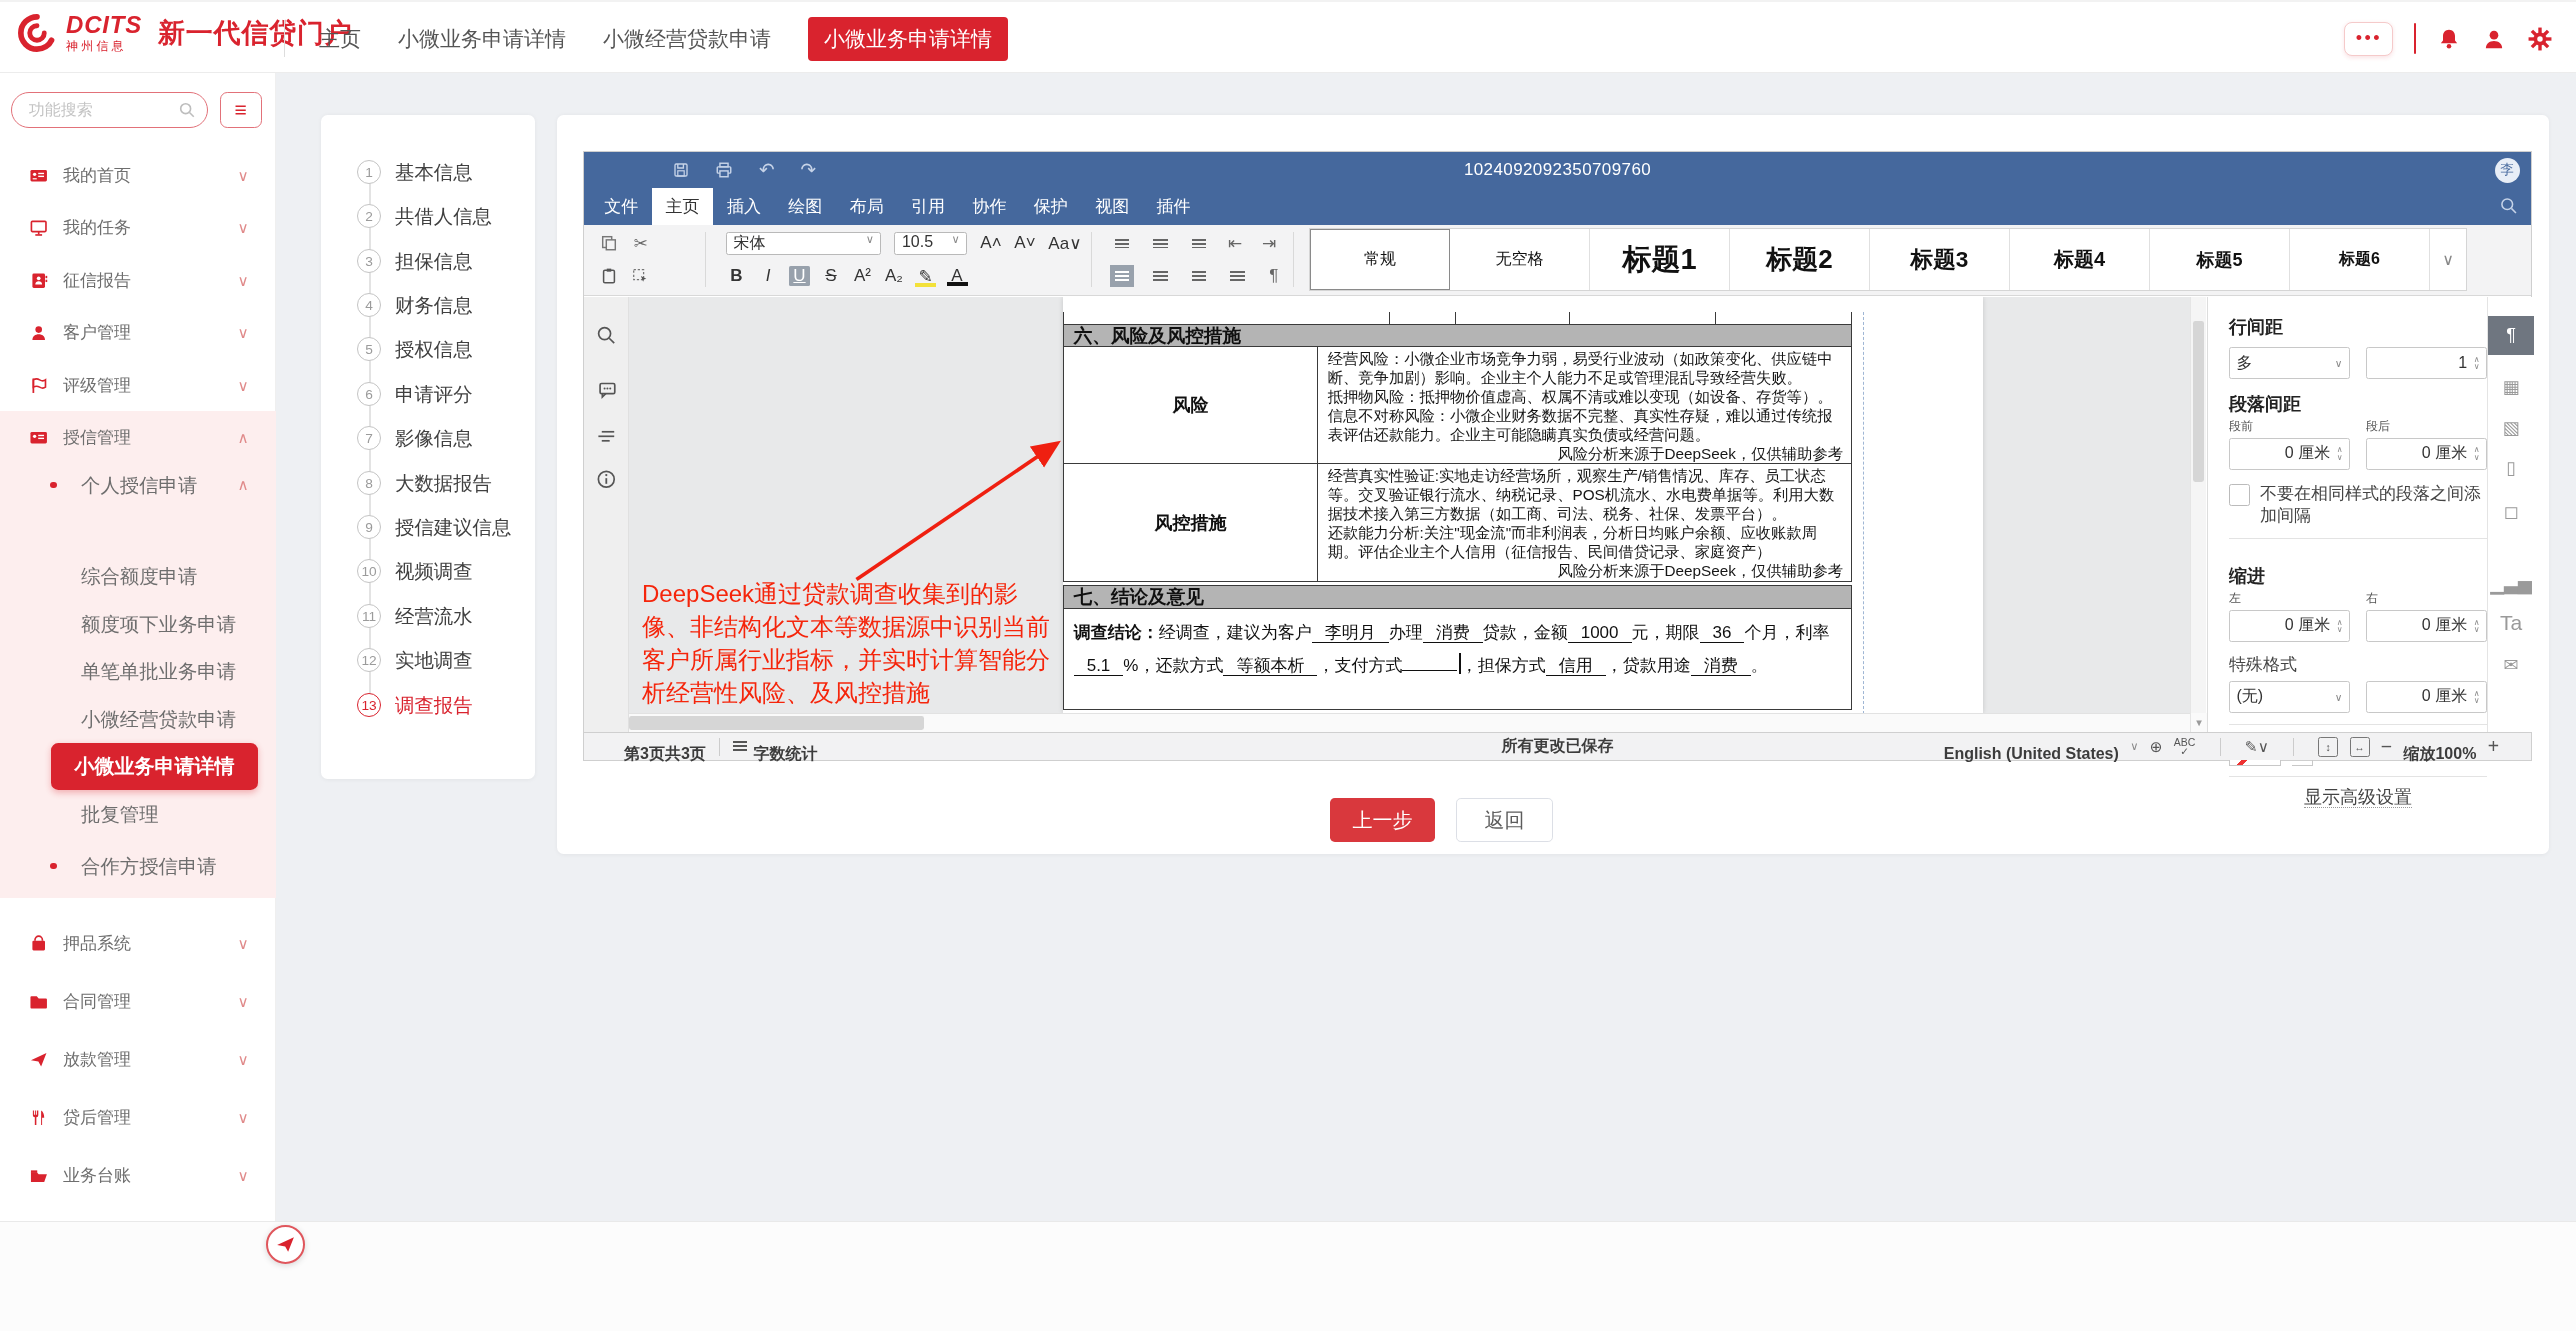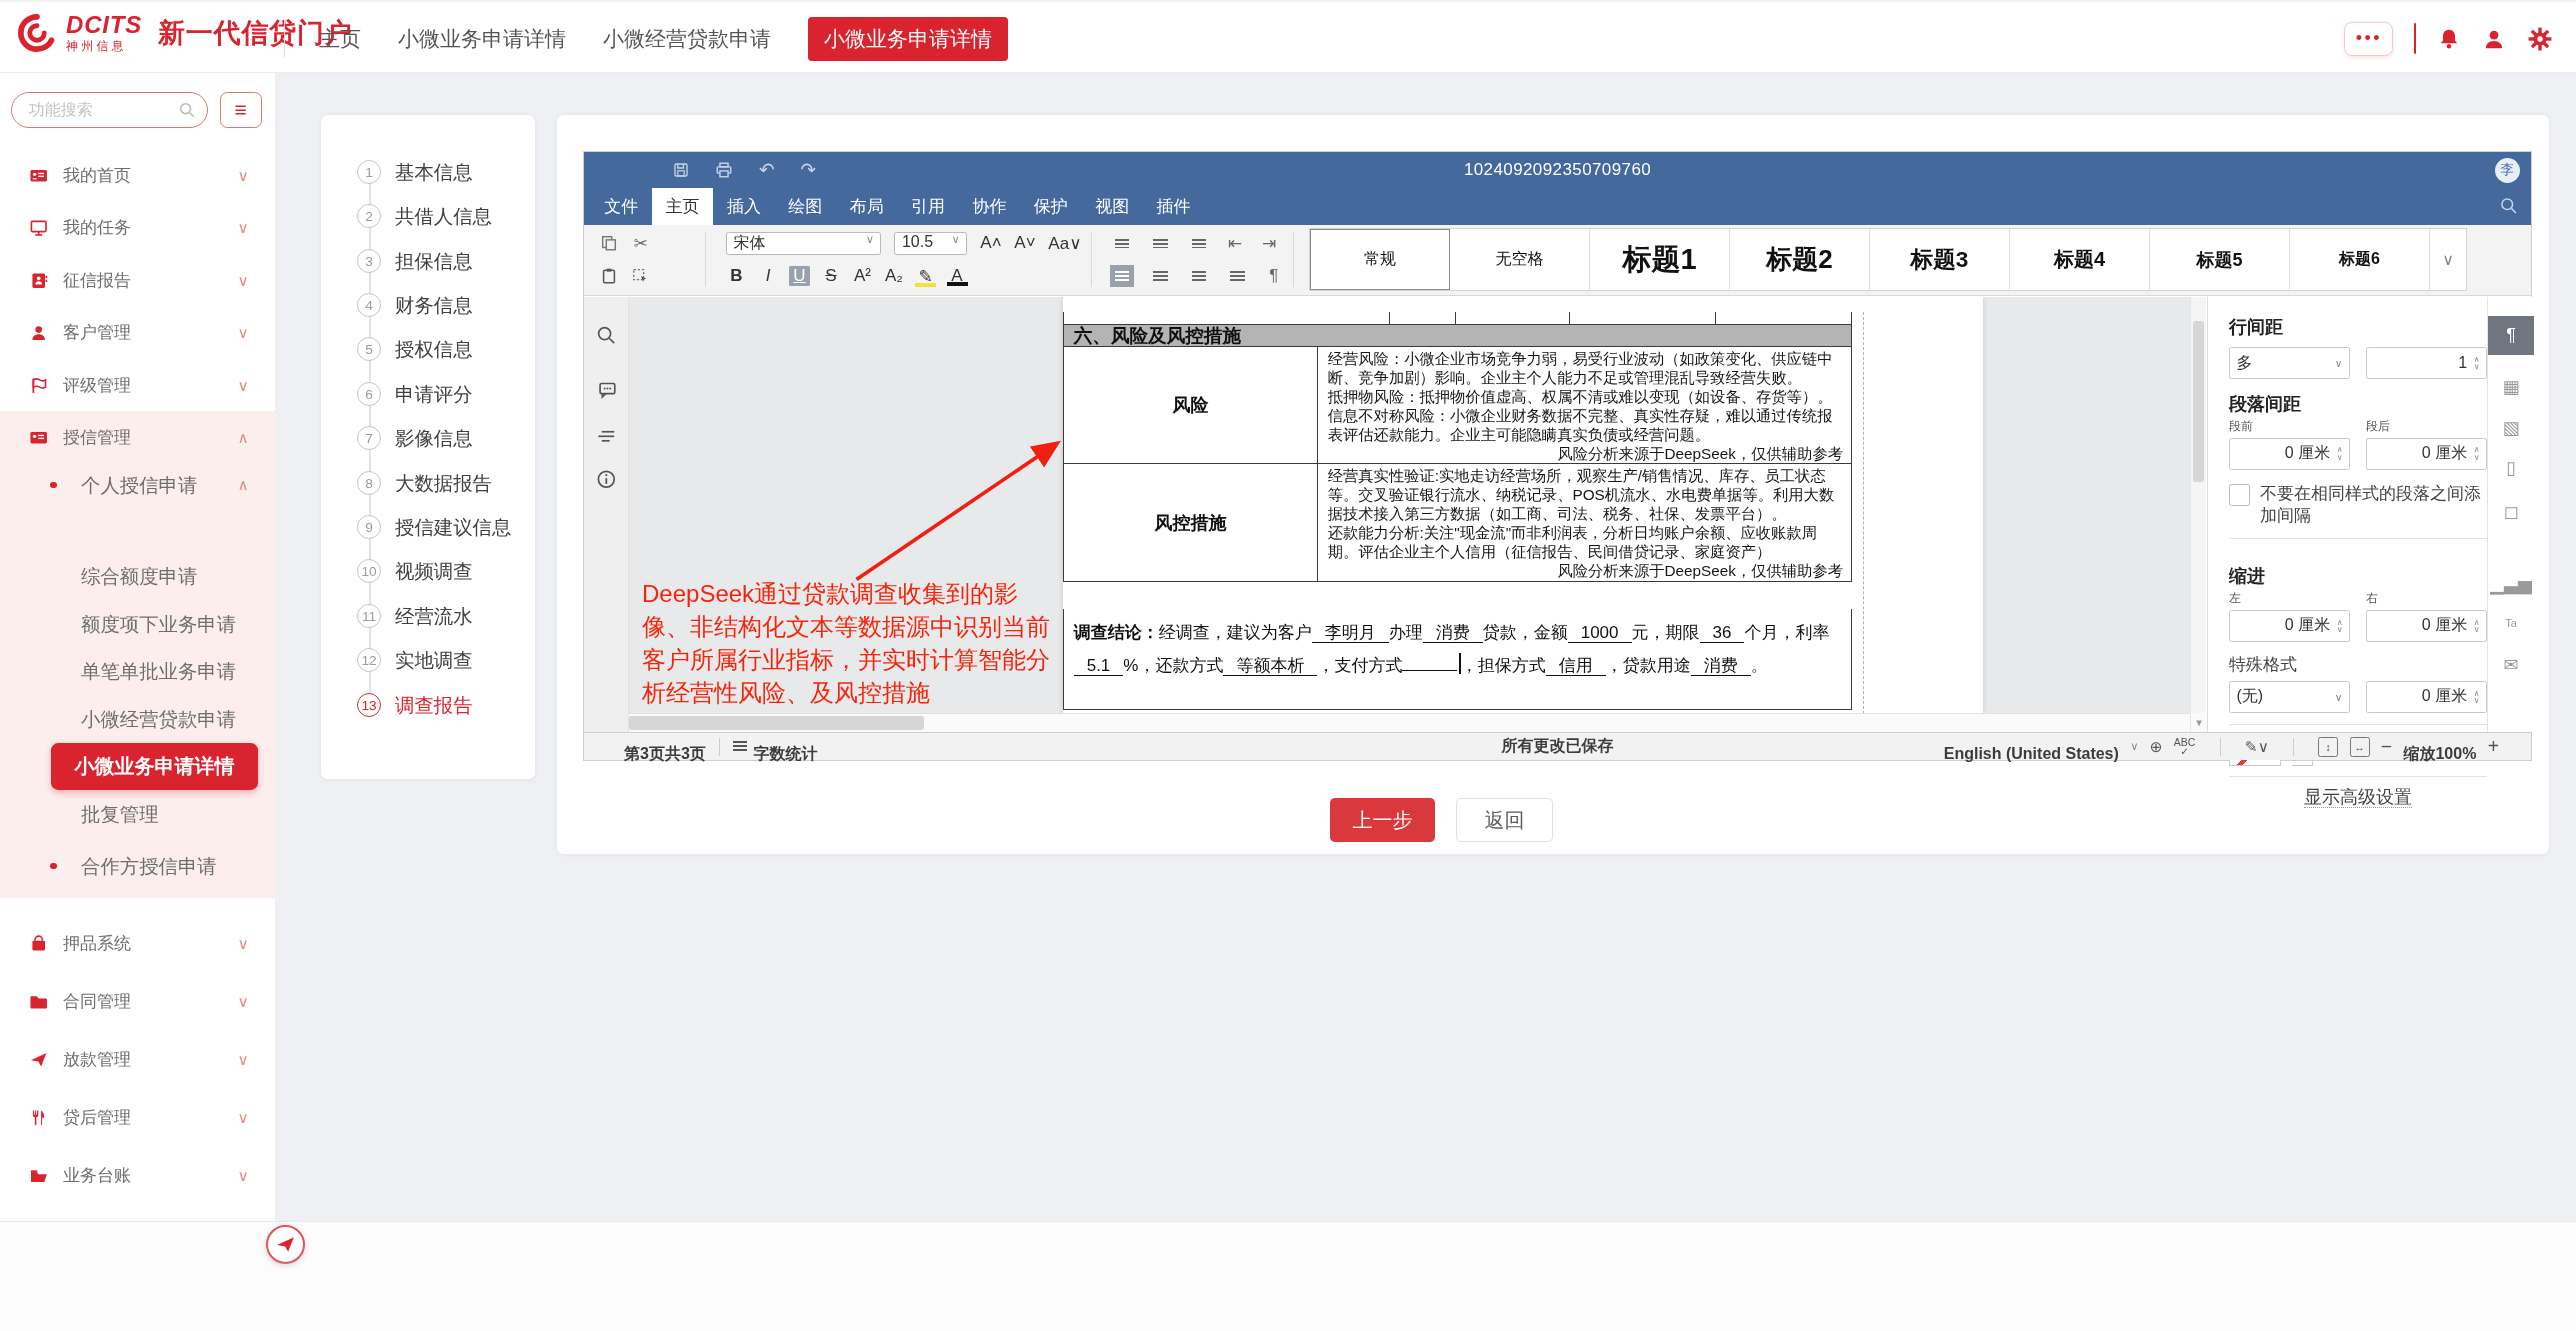--- a/index.html
+++ b/index.html
@@ -600,20 +600,21 @@
             </div>
             <div class="risk-row" style="top:167px;height:118px">
               <div class="risk-label">风控措施</div>
               <div class="risk-content">
                 <p>经营真实性验证:实地走访经营场所，观察生产/销售情况、库存、员工状态等。交叉验证银行流水、纳税记录、POS机流水、水电费单据等。利用大数据技术接入第三方数据（如工商、司法、税务、社保、发票平台）。</p>
                 <p>还款能力分析:关注"现金流"而非利润表，分析日均账户余额、应收账款周期。评估企业主个人信用（征信报告、民间借贷记录、家庭资产）</p>
                 <p class="red-note">风险分析来源于DeepSeek，仅供辅助参考</p>
               </div>
             </div>
 
+            <div class="sec-hdr" style="top:288px;height:24px">七、结论及意见</div>
             <div class="concl" style="top:312px;height:101px">
               <b>调查结论：</b><span>经调查，建议为客户</span><span class="cblank">李明月</span><span>办理</span><span class="cblank">消费</span><span>贷款，金额</span><span class="cblank">1000</span><span>元，期限</span><span class="cblank">36</span><span>个月，利率</span><span class="cblank">5.1</span><span>%，还款方式</span><span class="cblank">等额本析</span><span>，支付方式</span><span class="cblank cempty"></span><span class="caret"></span><span>，担保方式</span><span class="cblank">信用</span><span>，贷款用途</span><span class="cblank">消费</span><span>。</span>
             </div>
             <div class="dash-v"></div>
           </div>
 
           <div class="annotation">DeepSeek通过贷款调查收集到的影像、非结构化文本等数据源中识别当前客户所属行业指标，并实时计算智能分析经营性风险、及风控措施</div>
           <svg class="arrow-svg" width="484" height="323" viewBox="0 0 600 400">
             <defs>
                 <marker id="ah" markerWidth="9" markerHeight="9" refX="6" refY="3.5" orient="auto">
@@ -719,21 +720,21 @@
               <span class="adv-link">显示高级设置</span>
             </div>
           </div>
           <div class="rp-icons">
             <div class="rpi active" style="top:19.4px">¶</div>
             <div class="rpi" style="top:74px">▦</div>
             <div class="rpi" style="top:115px">▧</div>
             <div class="rpi" style="top:155px">▯</div>
             <div class="rpi" style="top:199px">◻</div>
             <div class="rpi" style="top:271px">▁▃▅</div>
-            <div class="rpi" style="top:310px;font-size:11px">Ta</div>
+            <div class="rpi" style="top:310px;font-size:21px">Ta</div>
             <div class="rpi" style="top:352px">✉</div>
           </div>
         </div>
       </div>
 
       <div class="e-statusbar">
         <span class="sb-b" style="margin-left:40px">第3页共3页</span>
         <span class="sb-sep"></span>
         <span class="wc-icon"></span>
         <span class="sb-b">字数统计</span>

